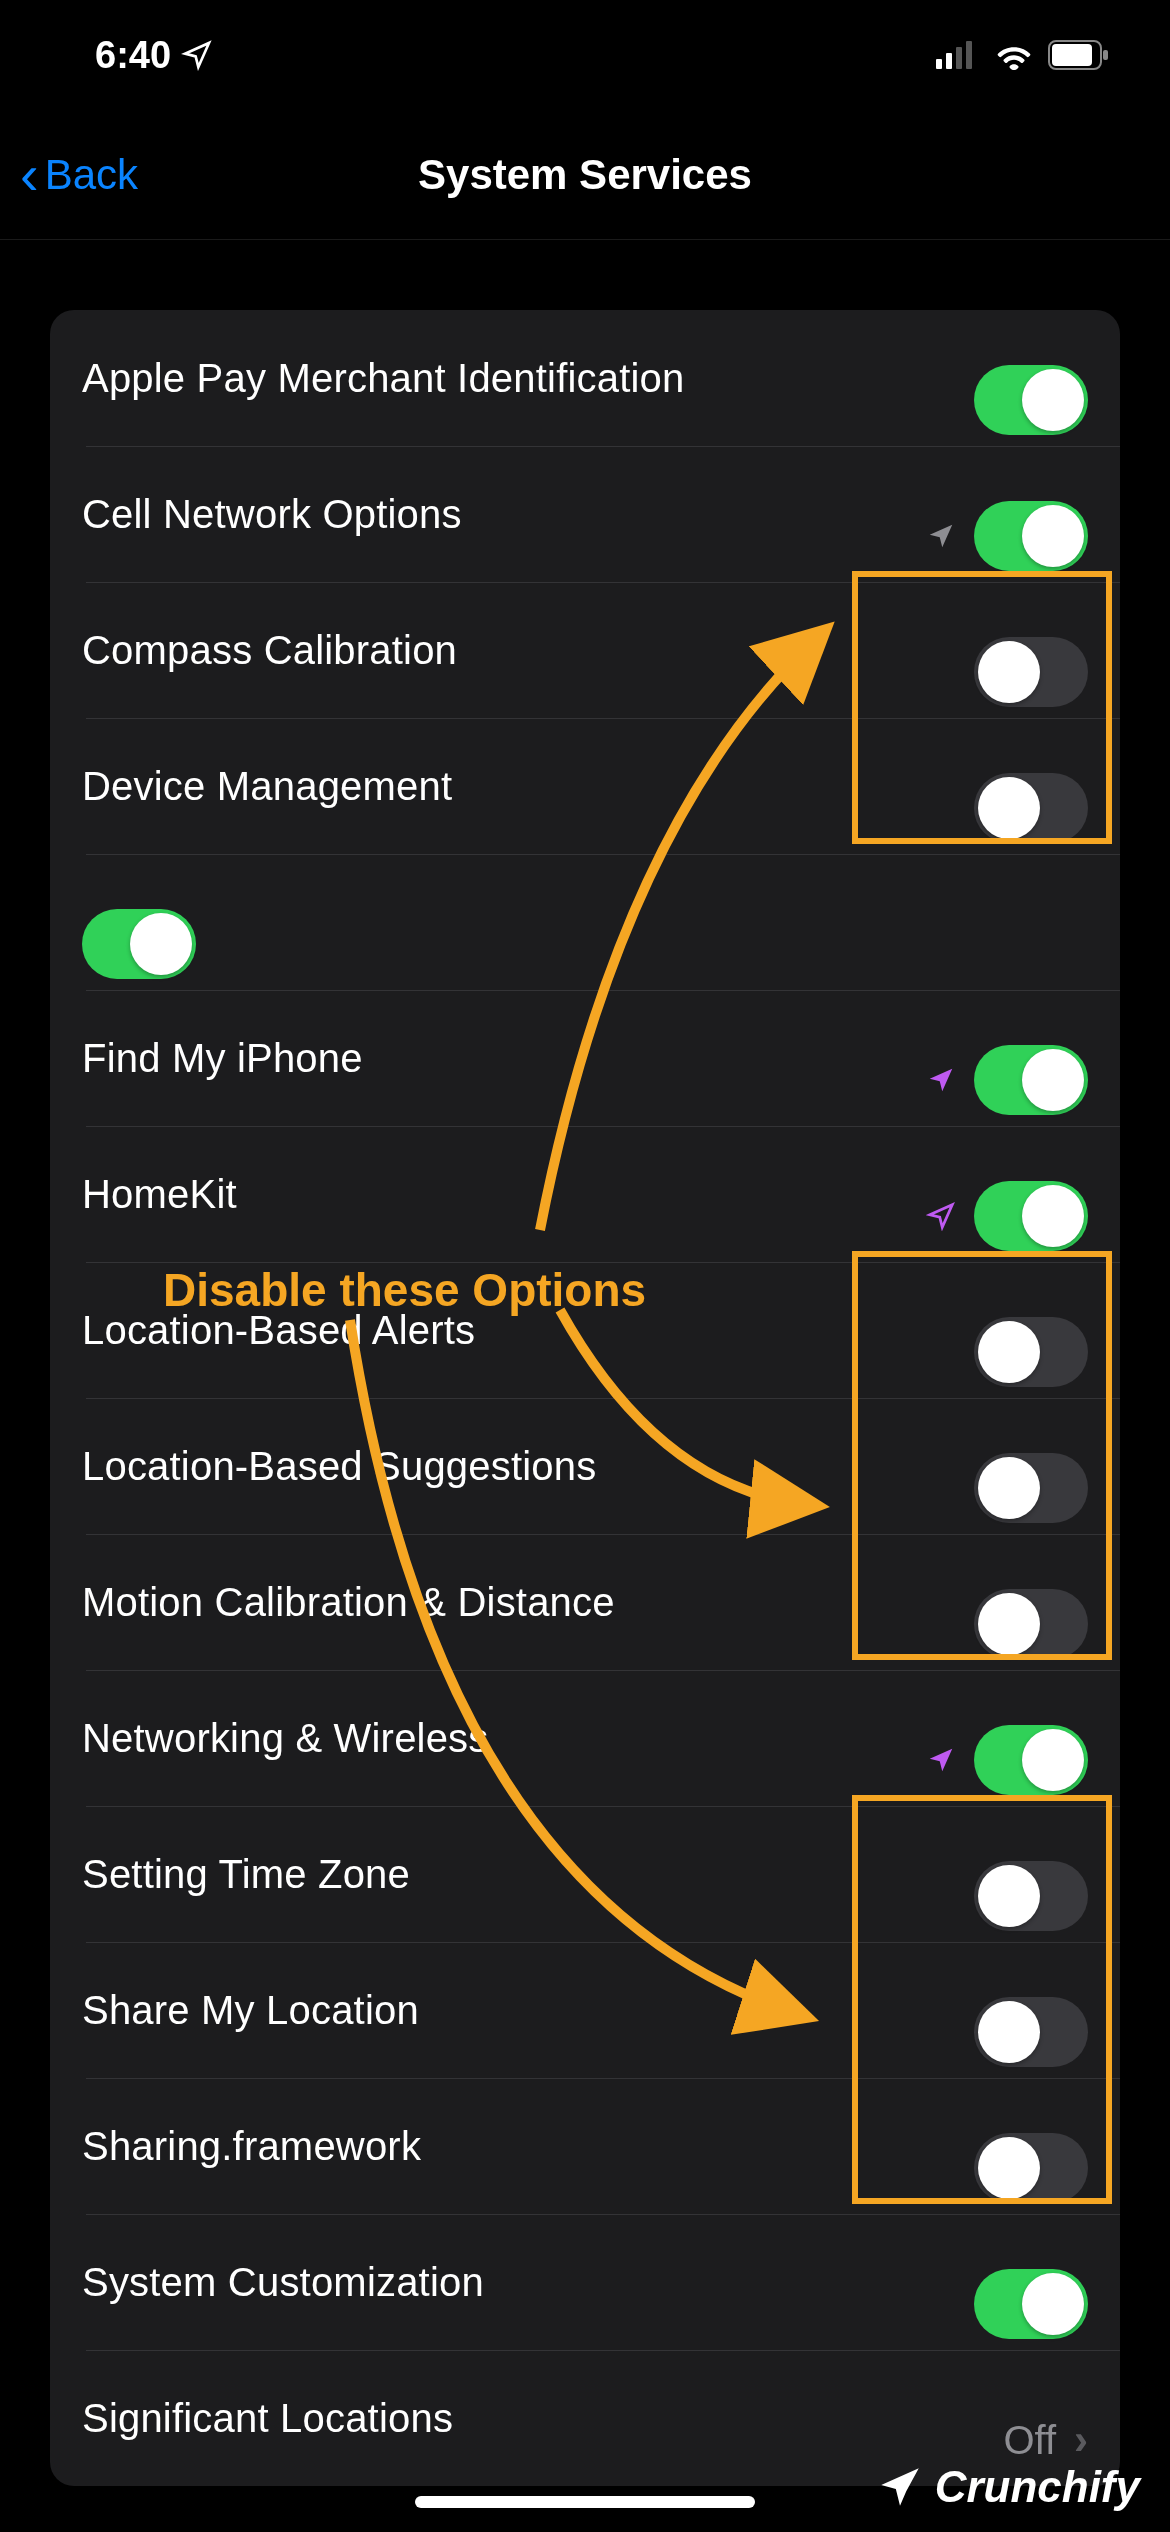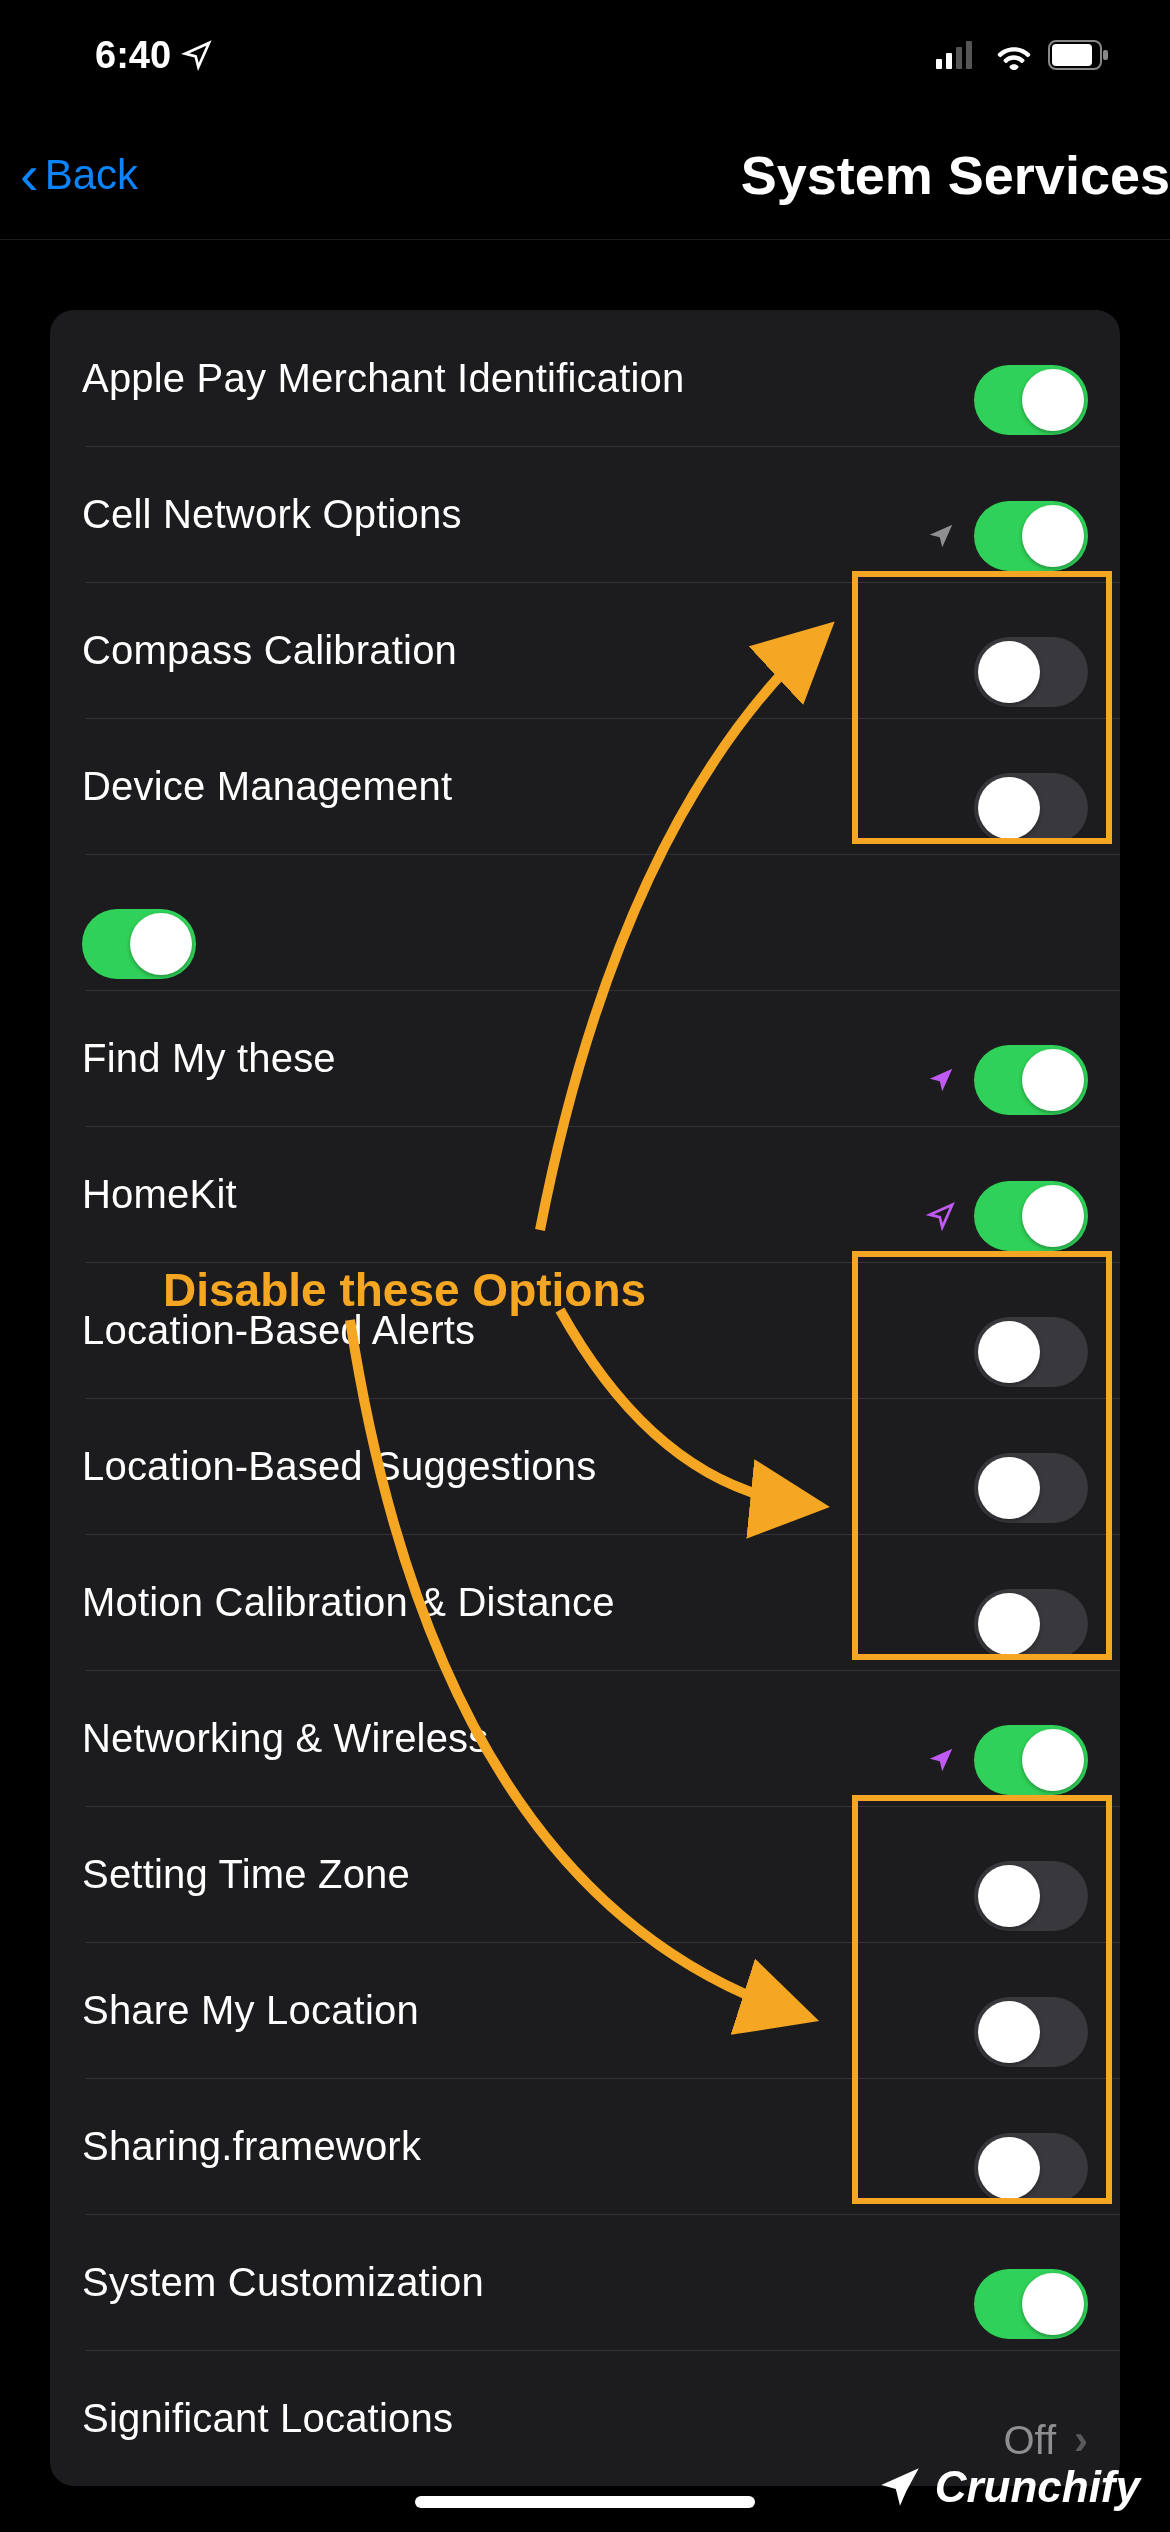--- a/index.html
+++ b/index.html
@@ -61,22 +61,22 @@
       gap: 4px;
     }
     .back-chevron {
       font-size: 56px;
       font-weight: 500;
       line-height: 1;
       margin-right: 2px;
     }
     .nav-title {
       width: 100%;
-      text-align: right;
-      font-size: 54px;
+      text-align: center;
+      font-size: 42px;
       font-weight: 600;
     }
     
     .content {
       padding: 70px 50px 0 50px;
     }
     .settings-group {
       background: #1c1c1e;
       border-radius: 24px;
       overflow: visible;
@@ -289,21 +289,21 @@
         </span>
   </div>
       <div class="settings-row">
     <span class="row-right">
           <span class="toggle on">
             <span class="toggle-knob"></span>
           </span>
         </span>
   </div>
       <div class="settings-row">
-    <span class="row-label">Find My these</span>
+    <span class="row-label">Find My iPhone</span>
     <span class="row-right">
           <svg class="loc-indicator" viewBox="0 0 24 24" fill="#bf5af2" stroke="none" stroke-width="2.2">
             <path d="M3 11l18-8-8 18-2-8-8-2z"></path>
           </svg>
           <span class="toggle on">
             <span class="toggle-knob"></span>
           </span>
         </span>
   </div>
       <div class="settings-row">

